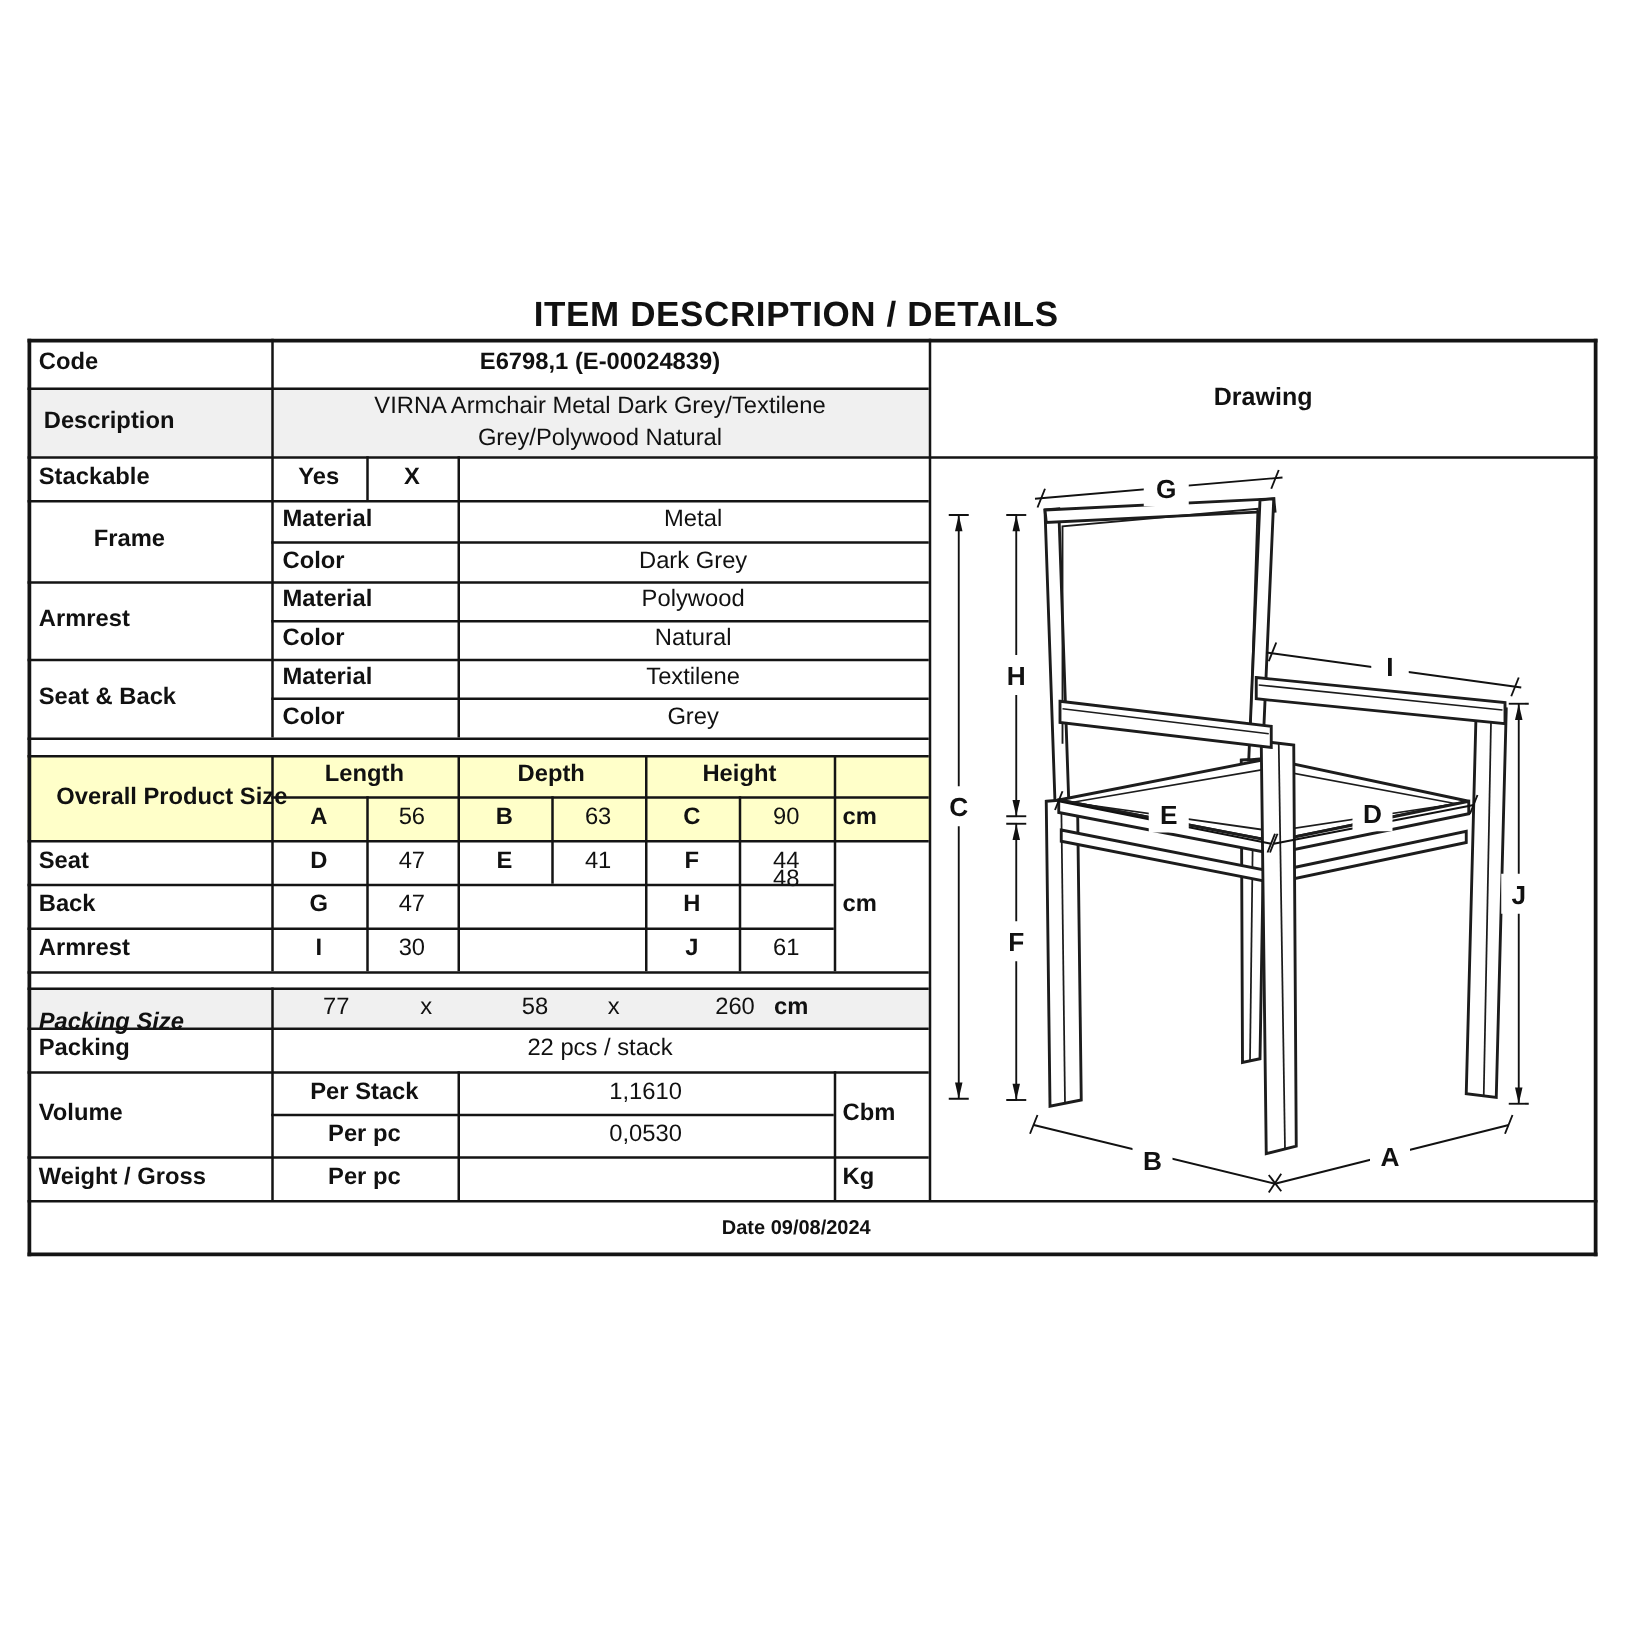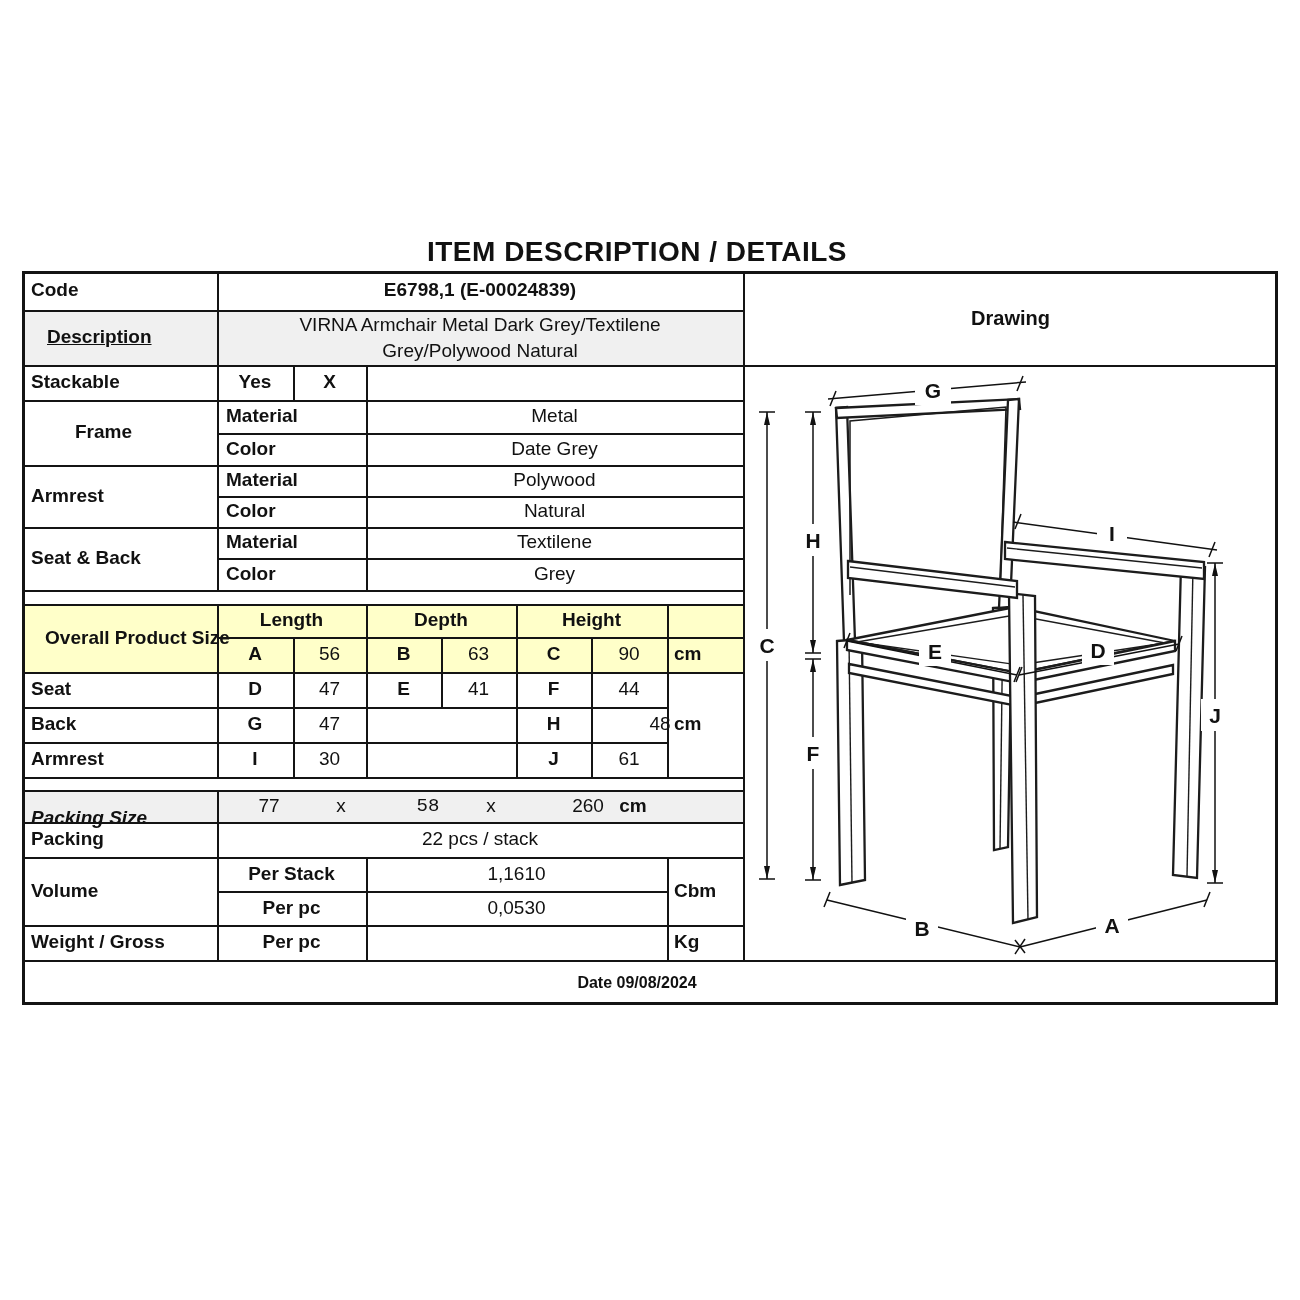--- a/index.html
+++ b/index.html
@@ -28,21 +28,21 @@
 
   <div class="title">ITEM DESCRIPTION / DETAILS</div>
 
   <div id="tbl">
 
     <div class="bg" style="left:0;top:39px;width:723px;height:55px;background:#F0F0F0;"></div>
     <div class="bg" style="left:0;top:333px;width:723px;height:68px;background:#FFFFC9;"></div>
     <div class="bg" style="left:0;top:519px;width:723px;height:32px;background:#F0F0F0;"></div>
 
     <div class="c b l" style="left:0;top:0;width:195px;height:39px;">Code</div>
-    <div class="c b l" style="left:16px;top:39px;width:195px;height:55px;text-decoration:underline;">Description</div>
+    <div class="c b l" style="left:4px;top:39px;width:195px;height:55px;">Description</div>
     <div class="c b l" style="left:0;top:94px;width:195px;height:35px;">Stackable</div>
     <div class="c b l" style="left:0;top:129px;width:195px;height:65px;margin-left:44px;">Frame</div>
     <div class="c b l" style="left:0;top:194px;width:195px;height:62px;">Armrest</div>
     <div class="c b l" style="left:0;top:256px;width:195px;height:63px;">Seat &amp; Back</div>
     <div class="c b t" style="left:0;top:333px;width:195px;height:68px;padding:0 18px;">Overall Product Size</div>
     <div class="c b l" style="left:0;top:401px;width:195px;height:35px;">Seat</div>
     <div class="c b l" style="left:0;top:436px;width:195px;height:35px;">Back</div>
     <div class="c b l" style="left:0;top:471px;width:195px;height:35px;">Armrest</div>
     <div class="c b l" style="left:0;top:531px;width:195px;height:32px;font-style:italic;">Packing Size</div>
     <div class="c b l" style="left:0;top:551px;width:195px;height:35px;">Packing</div>
@@ -55,21 +55,21 @@
         <div>VIRNA Armchair Metal Dark Grey/Textilene</div>
         <div>Grey/Polywood Natural</div>
       </div>
     </div>
     <div class="c b t" style="left:195px;top:94px;width:76px;height:35px;">Yes</div>
     <div class="c b t" style="left:271px;top:94px;width:73px;height:35px;">X</div>
 
     <div class="c b l" style="left:195px;top:129px;width:149px;height:33px;">Material</div>
     <div class="c t" style="left:344px;top:129px;width:377px;height:33px;">Metal</div>
     <div class="c b l" style="left:195px;top:162px;width:149px;height:32px;">Color</div>
-    <div class="c t" style="left:344px;top:162px;width:377px;height:32px;">Date Grey</div>
+    <div class="c t" style="left:344px;top:162px;width:377px;height:32px;">Dark Grey</div>
     <div class="c b l" style="left:195px;top:194px;width:149px;height:31px;">Material</div>
     <div class="c t" style="left:344px;top:194px;width:377px;height:31px;">Polywood</div>
     <div class="c b l" style="left:195px;top:225px;width:149px;height:31px;">Color</div>
     <div class="c t" style="left:344px;top:225px;width:377px;height:31px;">Natural</div>
     <div class="c b l" style="left:195px;top:256px;width:149px;height:31px;">Material</div>
     <div class="c t" style="left:344px;top:256px;width:377px;height:31px;">Textilene</div>
     <div class="c b l" style="left:195px;top:287px;width:149px;height:32px;">Color</div>
     <div class="c t" style="left:344px;top:287px;width:377px;height:32px;">Grey</div>
 
     <div class="c b t" style="left:195px;top:333px;width:149px;height:33px;">Length</div>
@@ -85,31 +85,31 @@
 
     <div class="c b t" style="left:195px;top:401px;width:76px;height:35px;">D</div>
     <div class="c t" style="left:271px;top:401px;width:73px;height:35px;">47</div>
     <div class="c b t" style="left:344px;top:401px;width:75px;height:35px;">E</div>
     <div class="c t" style="left:419px;top:401px;width:75px;height:35px;">41</div>
     <div class="c b t" style="left:494px;top:401px;width:75px;height:35px;">F</div>
     <div class="c t" style="left:569px;top:401px;width:76px;height:35px;">44</div>
     <div class="c b t" style="left:195px;top:436px;width:76px;height:35px;">G</div>
     <div class="c t" style="left:271px;top:436px;width:73px;height:35px;">47</div>
     <div class="c b t" style="left:494px;top:436px;width:75px;height:35px;">H</div>
-    <div class="c t" style="left:569px;top:436px;width:76px;height:35px;margin-left:31px;">48</div>
+    <div class="c t" style="left:569px;top:416px;width:76px;height:35px;">48</div>
     <div class="c b t" style="left:195px;top:471px;width:76px;height:35px;">I</div>
     <div class="c t" style="left:271px;top:471px;width:73px;height:35px;">30</div>
     <div class="c b t" style="left:494px;top:471px;width:75px;height:35px;">J</div>
     <div class="c t" style="left:569px;top:471px;width:76px;height:35px;">61</div>
     <div class="c b pl6" style="left:645px;top:401px;width:76px;height:105px;">cm</div>
 
     <div class="c" style="left:195px;top:519px;width:526px;height:32px;margin-left:14px;">
       <span class="ps-span" style="left:38px;">77</span>
       <span class="ps-span" style="left:110px;">x</span>
-      <span class="ps-span" style="left:197px;font-family:Liberation Mono, monospace;">58</span>
+      <span class="ps-span" style="left:197px;">58</span>
       <span class="ps-span" style="left:260px;">x</span>
       <span class="ps-span" style="left:357px;">260</span>
       <span class="ps-span b" style="left:402px;">cm</span>
     </div>
     <div class="c t" style="left:195px;top:551px;width:526px;height:35px;">22 pcs / stack</div>
 
     <div class="c b t" style="left:195px;top:586px;width:149px;height:34px;">Per Stack</div>
     <div class="c t" style="left:344px;top:586px;width:301px;height:34px;">1,1610</div>
     <div class="c b t" style="left:195px;top:620px;width:149px;height:34px;">Per pc</div>
     <div class="c t" style="left:344px;top:620px;width:301px;height:34px;">0,0530</div>

